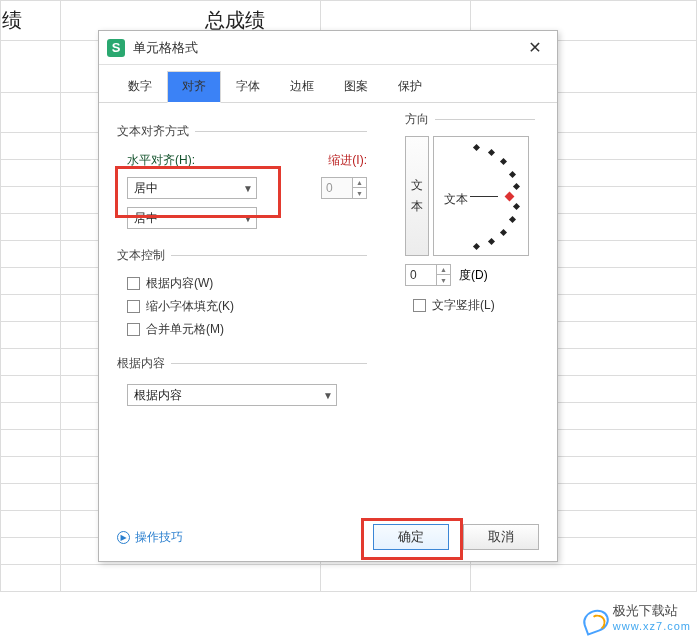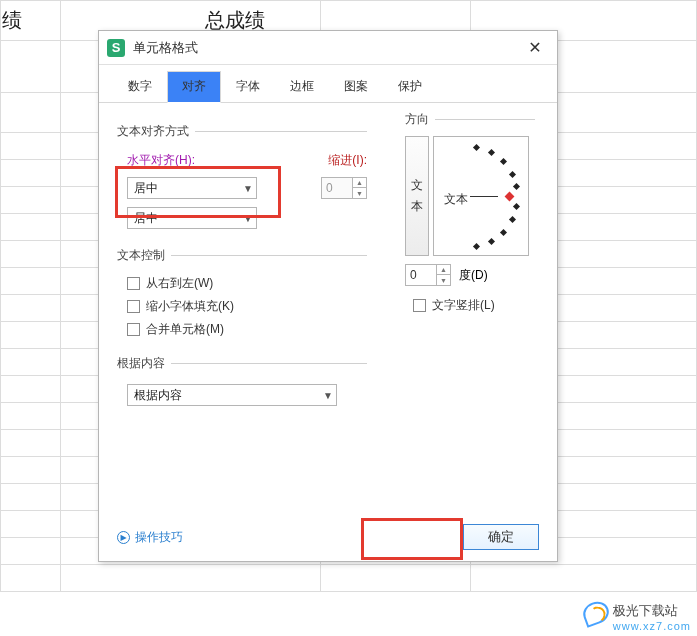--- a/index.html
+++ b/index.html
@@ -92,21 +92,21 @@
     border-top: 1px solid #d0d0d0;
     margin: 8px 0 14px 0;
     padding: 8px 0 0 0;
   }
   fieldset > legend {
     padding: 0 6px 0 0;
     color: #444;
     font-size: 12px;
   }
   .row { display: flex; align-items: center; gap: 8px; padding: 4px 0 4px 10px; }
-  .lbl { width: auto; color: #a21caf; }
+  .lbl { width: auto; color: #14532d; }
   .combo {
     height: 22px;
     border: 1px solid #b5b5b5;
     background: #fff;
     display: flex; align-items: center; justify-content: space-between;
     padding: 0 3px 0 6px;
     font-size: 12px;
     color: #222;
   }
   .combo .arrow { font-size: 10px; color: #555; }
@@ -174,21 +174,21 @@
     min-width: 76px; height: 26px;
     border: 1px solid #b5b5b5;
     background: linear-gradient(#fefefe,#ececec);
     display:flex; align-items:center; justify-content:center;
     font-size: 13px; color:#333; cursor:pointer;
   }
   .btn.primary { border: 1px solid #3b86d6; background: linear-gradient(#f6fbff,#e6f2ff);}
 
   .watermark {
     position:absolute; right: 6px; bottom: 4px;
-    display:flex; align-items:flex-start; gap:4px;
+    display:flex; align-items:flex-end; gap:4px;
     font-size: 13px; color:#666;
   }
   .wm-logo {
     width: 26px; height: 22px;
     border: 2px solid #48a2ff;
     border-radius: 50% 50% 50% 0;
     transform: rotate(-20deg);
     position: relative;
   }
   .wm-logo::after{
@@ -375,21 +375,21 @@
           <span>居中</span>
           <span class="arrow">▼</span>
         </div>
       </div>
     </fieldset>
 
     <fieldset style="width:250px;">
       <legend>文本控制</legend>
       <label class="chk">
         <span class="box"></span>
-        <span>从右到左(W)</span>
+        <span>根据内容(W)</span>
       </label>
       <label class="chk">
         <span class="box"></span>
         <span>缩小字体填充(K)</span>
       </label>
       <label class="chk">
         <span class="box"></span>
         <span>合并单元格(M)</span>
       </label>
     </fieldset>
@@ -450,20 +450,21 @@
 
   <div class="highlight-vert" style="left:262px; top:487px; width:102px; height:42px;"></div>
 
   <div class="footer">
     <a class="help-link">
       <span style="width:13px;height:13px;border:1px solid #2a7fcf;border-radius:50%;display:inline-flex;align-items:center;justify-content:center;font-size:8px;color:#2a7fcf;">▶</span>
       <span>操作技巧</span>
     </a>
     <div class="btns">
       <div class="btn primary">确定</div>
+      <div class="btn">取消</div>
     </div>
   </div>
 </div>
 
 <div class="watermark">
   <div class="wm-logo"></div>
   <div>
     <div class="wm-txt1">极光下载站</div>
     <div class="wm-txt2">www.xz7.com</div>
   </div>

